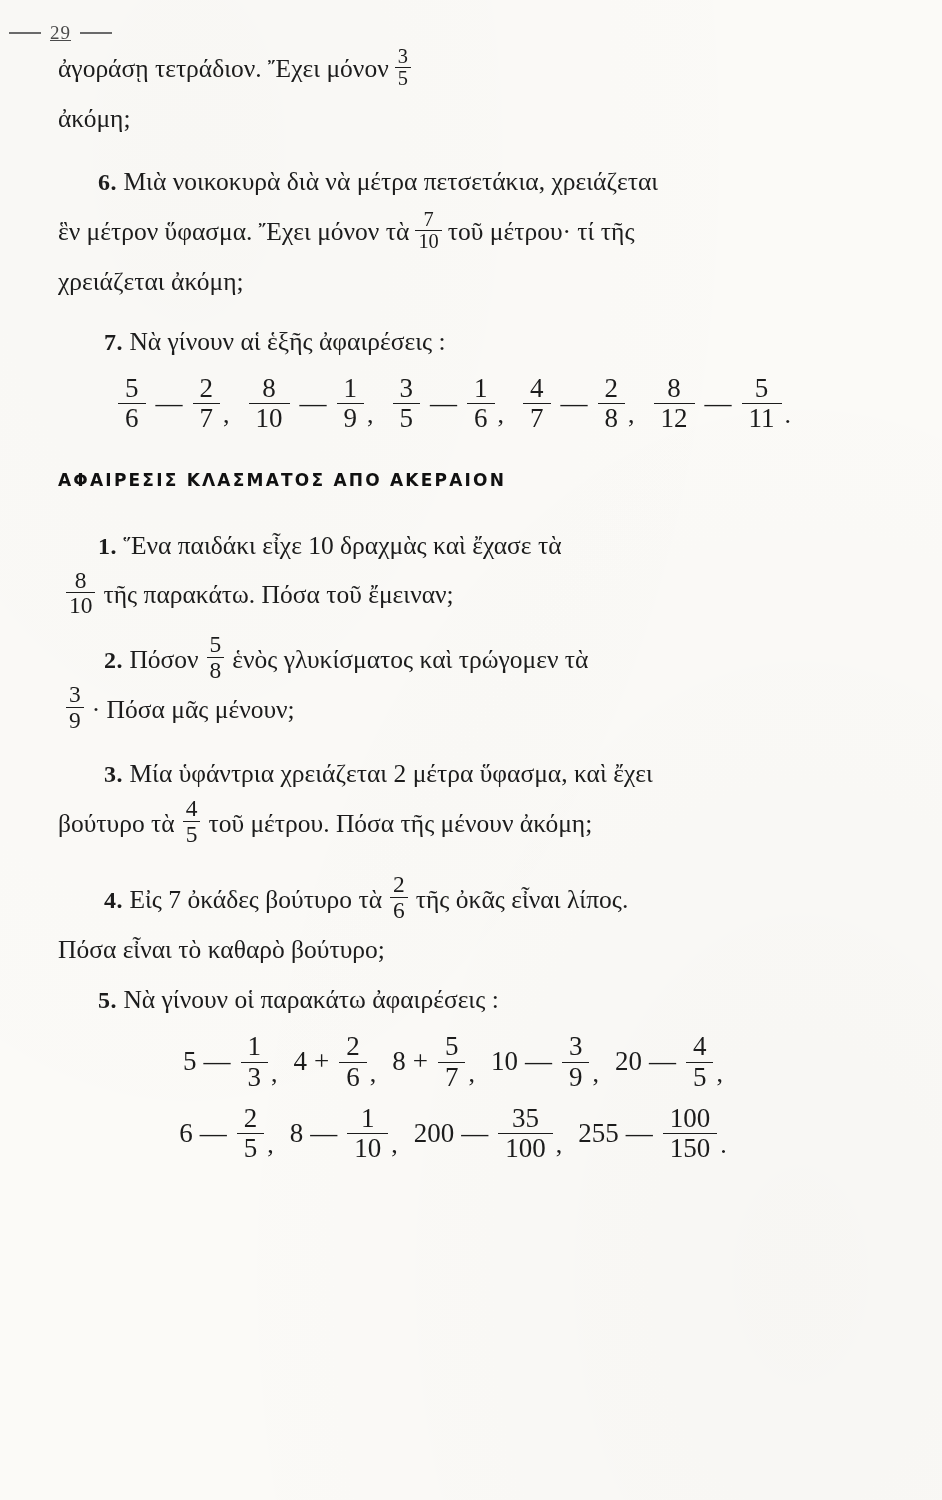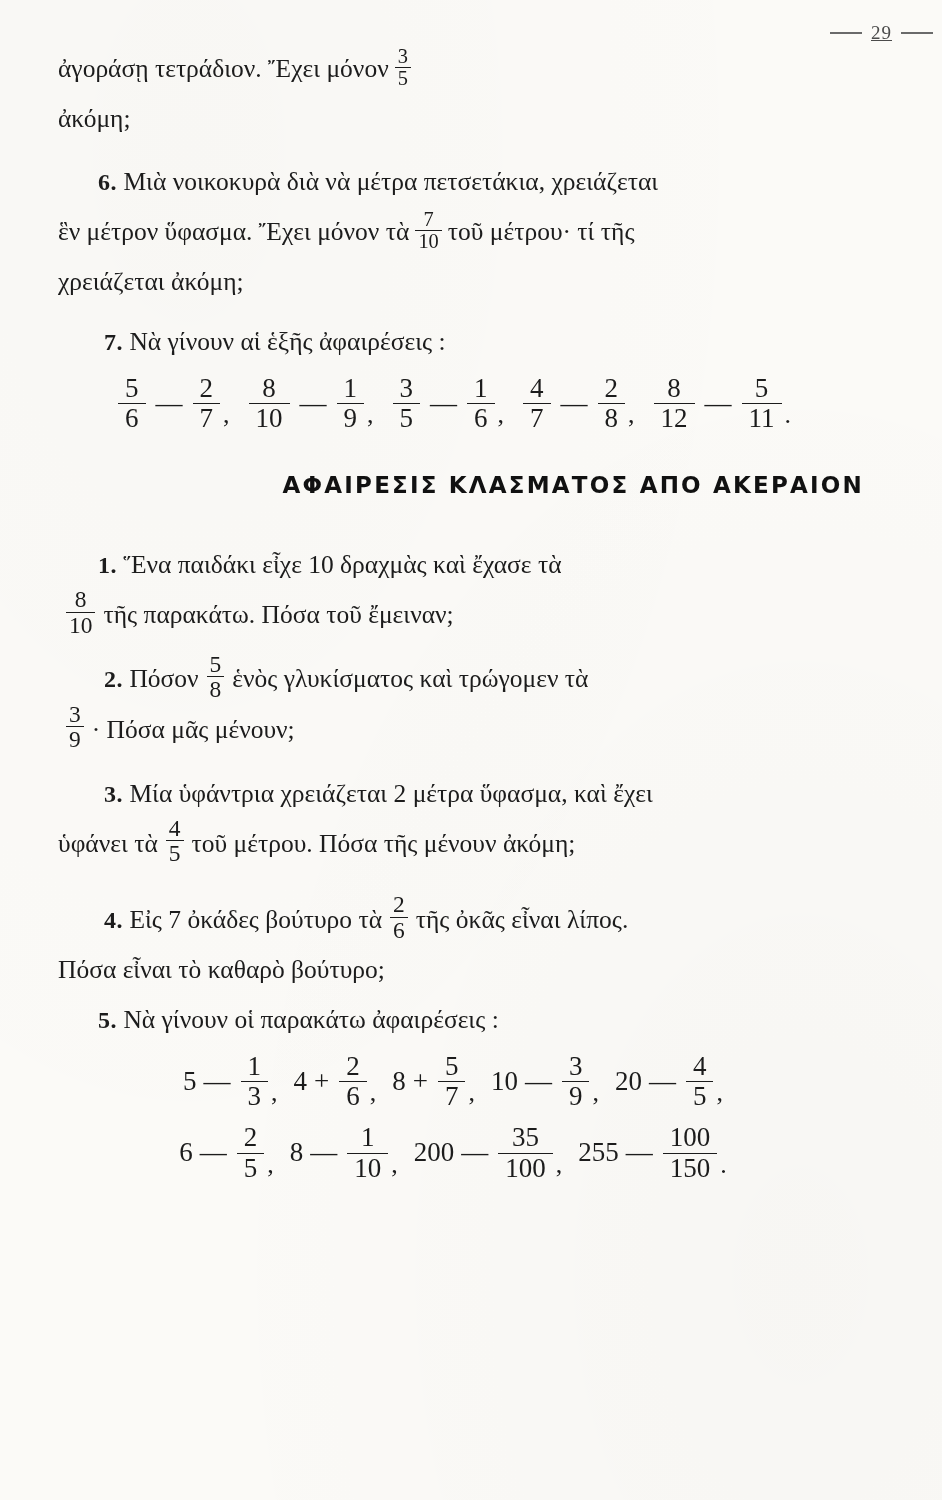--- a/index.html
+++ b/index.html
@@ -19,21 +19,21 @@
     width: 942px;
     height: 1500px;
     box-sizing: border-box;
     padding: 0;
     background:
       radial-gradient(ellipse at 20% 10%, rgba(0,0,0,0.012), rgba(0,0,0,0) 60%),
       radial-gradient(ellipse at 85% 85%, rgba(0,0,0,0.015), rgba(0,0,0,0) 55%),
       #fbfaf7;
   }
   .folio {
-    text-align: right;
+    text-align: left;
     font-size: 19px;
     letter-spacing: 1px;
     padding-top: 22px;
     color: #4b4b4b;
     text-decoration: underline;
   }
   .folio .rule {
     display: inline-block;
     width: 32px;
     border-top: 2px solid #6a6a6a;
@@ -74,26 +74,26 @@
   }
   .frac .num { display: block; padding: 0 3px; }
   .frac .den { display: block; padding: 0 3px; border-top: 1.6px solid #1c1c1c; }
 
   .frac.big {
     font-size: 0.92em;
     margin: 0 8px;
   }
 
   h2.section {
-    text-align: right;
+    text-align: left;
     font-family: "DejaVu Sans", sans-serif;
-    font-size: 23px;
+    font-size: 17px;
     font-weight: bold;
     letter-spacing: 2.2px;
-    margin: 34px 0 36px 0;
+    margin: 34px 0 26px 0;
     color: #111;
   }
 
   .exercise-row {
     display: flex;
     justify-content: center;
     align-items: center;
     flex-wrap: nowrap;
     font-size: 27px;
     margin: 12px 0 10px 0;
@@ -245,21 +245,21 @@
       <br>
       <span class="frac big"><span class="num">3</span><span class="den">9</span></span><span>· Πόσα μᾶς μένουν;</span>
     </p>
 
     <div class="spacer-s"></div>
 
     <p class="para tight">
       <span class="lead-in"></span><span class="itemnum">3.</span>
       <span>Μία ὑφάντρια χρειάζεται 2 μέτρα ὕφασμα, καὶ ἔχει</span>
       <br>
-      <span>ὑφάνει τὰ</span><span class="frac big"><span class="num">4</span><span class="den">5</span></span><span>τοῦ μέτρου. Πόσα τῆς μένουν ἀκόμη;</span>
+      <span>βούτυρο τὰ</span><span class="frac big"><span class="num">4</span><span class="den">5</span></span><span>τοῦ μέτρου. Πόσα τῆς μένουν ἀκόμη;</span>
     </p>
 
     <div class="spacer-m"></div>
 
     <p class="para tight">
       <span class="lead-in"></span><span class="itemnum">4.</span>
       <span>Εἰς 7 ὀκάδες βούτυρο τὰ</span><span class="frac big"><span class="num">2</span><span class="den">6</span></span><span>τῆς ὀκᾶς εἶναι λίπος.</span>
       <br>
       <span>Πόσα εἶναι τὸ καθαρὸ βούτυρο;</span>
     </p>

